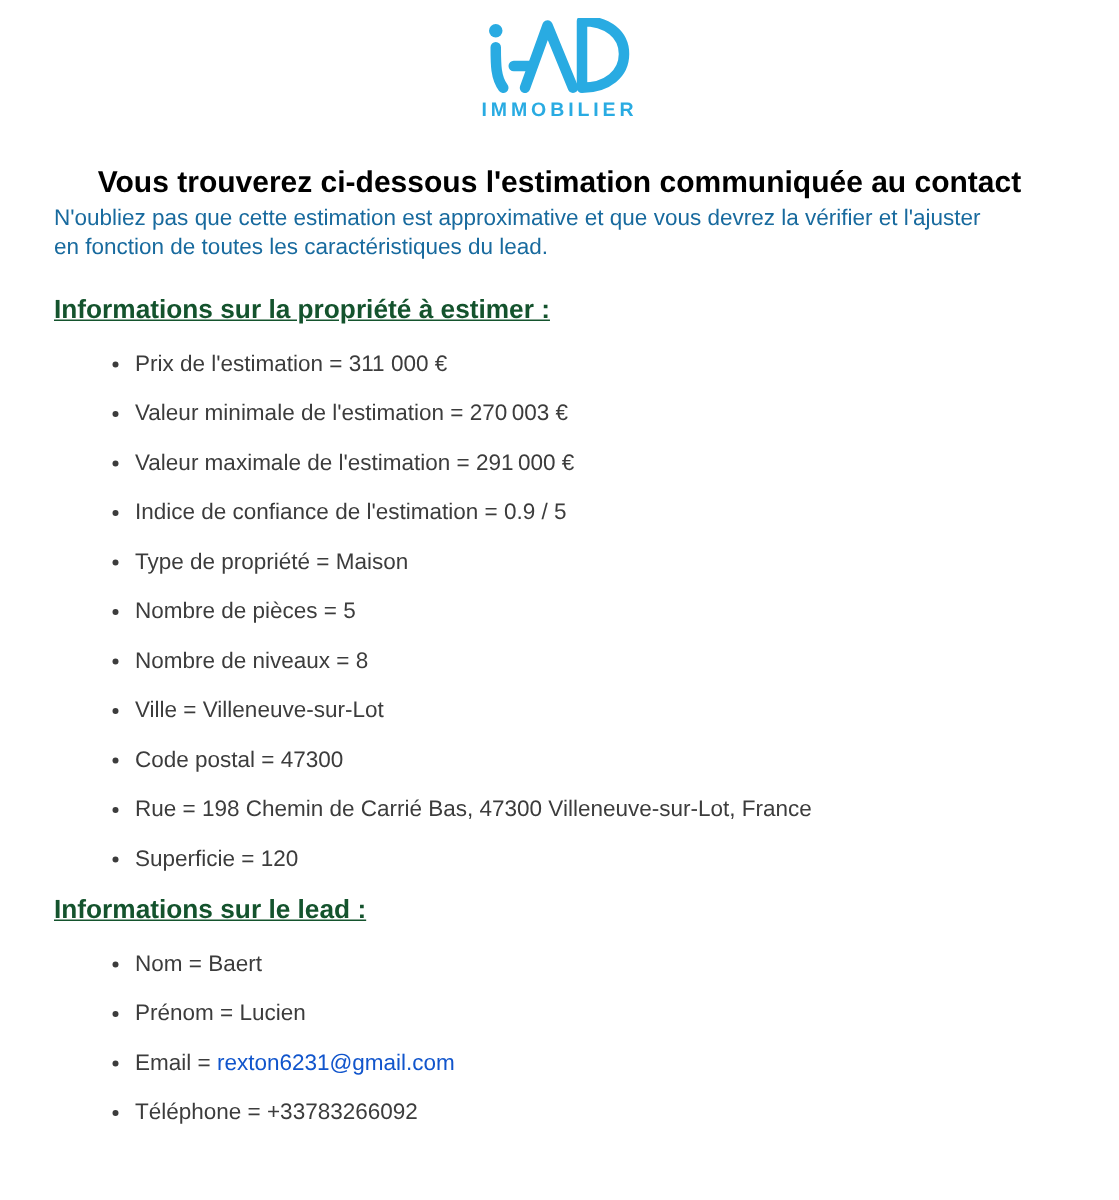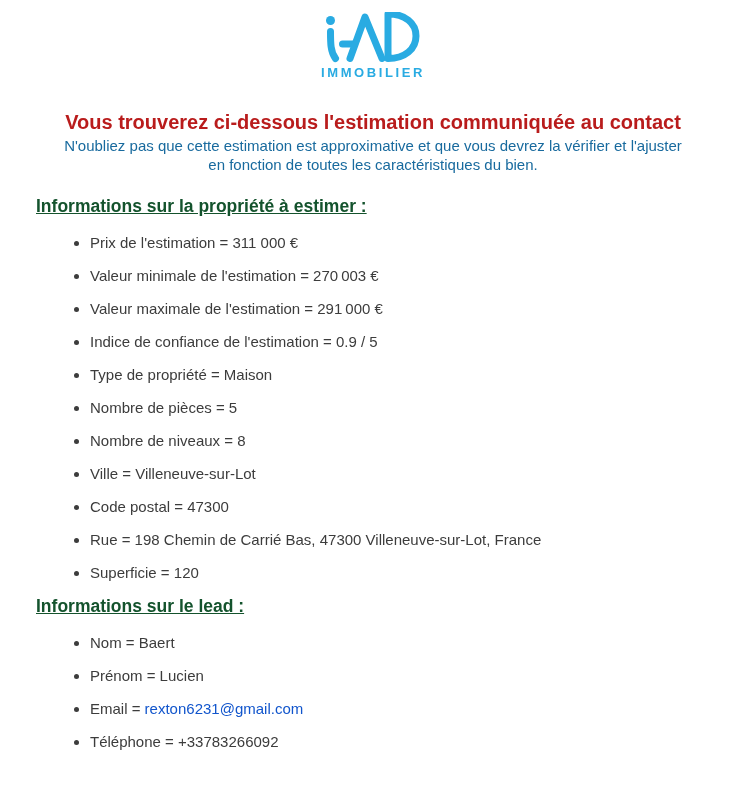--- a/index.html
+++ b/index.html
@@ -24,29 +24,29 @@
     letter-spacing: 2.6px;
     text-align: center;
   }
 
   
   .title {
     margin: 32px 0 0 0;
     font-size: 20px;
     line-height: 21px;
     font-weight: bold;
-    color: #b91c1c;
+    color: #000000;
     text-align: center;
   }
   .subtitle {
     margin-top: 3px;
     font-size: 15px;
     line-height: 19px;
     color: #186A9E;
-    text-align: center;
+    text-align: left;
   }
 
   
   .section-heading {
     margin: 22px 0 0 0;
     font-size: 17.5px;
     line-height: 21px;
     font-weight: bold;
     color: #14532d;
     text-decoration: underline;
@@ -83,21 +83,21 @@
         <path d="M26 46.5 L41 5 L58 46.5"></path>
         <path d="M64 46.5 L64 2 C81 2 92 11 92 24 C92 37 81 46.5 64 46.5 Z"></path>
       </g>
     </svg>
     <div class="logo-sub">IMMOBILIER</div>
   </div>
 
   <div class="title">Vous trouverez ci-dessous l'estimation communiquée au contact</div>
   <div class="subtitle">
     <div>N'oubliez pas que cette estimation est approximative et que vous devrez la vérifier et l'ajuster</div>
-    <div>en fonction de toutes les caractéristiques du bien.</div>
+    <div>en fonction de toutes les caractéristiques du lead.</div>
   </div>
 
   <div class="section-heading">Informations sur la propriété à estimer :</div>
   <ul class="info-list">
     <li>Prix de l'estimation = 311 000 €</li>
     <li>Valeur minimale de l'estimation = 270 003 €</li>
     <li>Valeur maximale de l'estimation = 291 000 €</li>
     <li>Indice de confiance de l'estimation = 0.9 / 5</li>
     <li>Type de propriété = Maison</li>
     <li>Nombre de pièces = 5</li>

